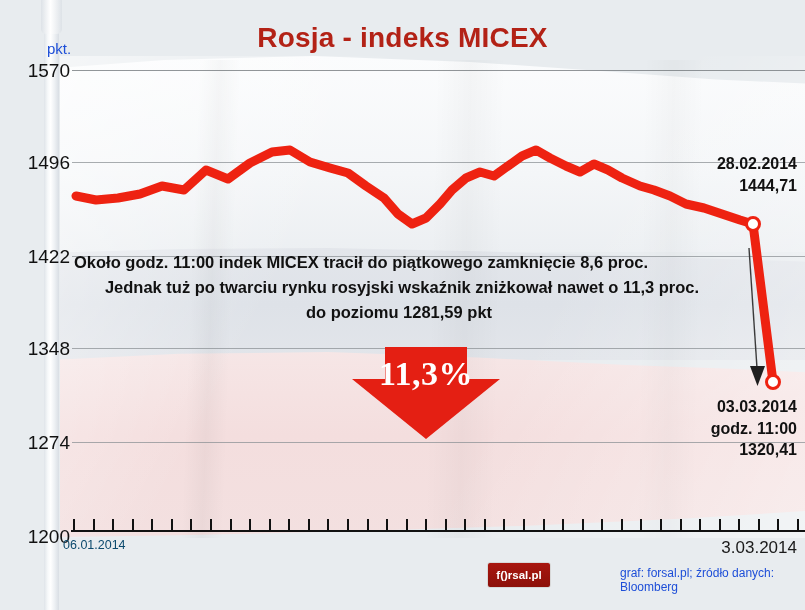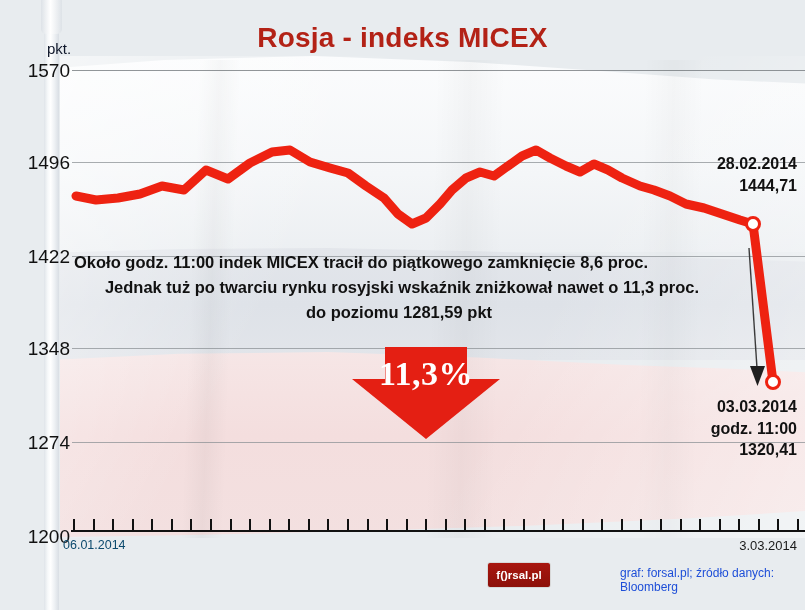--- a/index.html
+++ b/index.html
@@ -36,31 +36,31 @@
   .pole{position:absolute;left:44px;top:0;width:15px;height:610px;
     background:linear-gradient(90deg,#dfe4e9 0%,#f7f9fa 26%,#ffffff 44%,#eef1f4 70%,#d9dee4 100%);}
   .pole-cap{position:absolute;left:41px;top:0;width:21px;height:34px;border-radius:0 0 5px 5px;
     background:linear-gradient(90deg,#dde2e7 0%,#ffffff 45%,#dde2e7 100%);}
 
   
   .title{position:absolute;left:0;top:22px;width:805px;text-align:center;
     font-size:28px;font-weight:bold;color:#b32216;letter-spacing:.2px;}
 
   
-  .pkt{position:absolute;left:47px;top:40px;font-size:15px;color:#0f172a;text-align:center;}
+  .pkt{position:absolute;left:47px;top:40px;font-size:15px;color:#1d4ed8;text-align:center;}
   .ylabel{position:absolute;left:6px;width:64px;text-align:right;
     font-size:19px;color:#111;}
   .gridline{position:absolute;left:72px;width:733px;height:1px;background:#8c9196;opacity:.75;}
   .gridline.top{background:#6e7377;}
 
   
   .xaxis{position:absolute;left:71px;top:530px;width:734px;height:2px;background:#111;}
   .tick{position:absolute;top:519px;width:2px;height:12px;background:#111;}
   .xlab-left{position:absolute;left:63px;top:538px;font-size:12.5px;color:#0c4a6e;}
-  .xlab-right{position:absolute;right:8px;top:538px;font-size:13px;color:#1a1a1a;}
+  .xlab-right{position:absolute;right:8px;top:538px;font-size:17px;color:#1a1a1a;}
 
   
   .chart-svg{position:absolute;left:0;top:0;width:805px;height:610px;pointer-events:none;}
 
   
   .textblock{position:absolute;left:66px;top:250px;width:672px;
     font-size:16.5px;font-weight:bold;color:#111;line-height:1.52;}
   .tb-line{white-space:nowrap;}
   .tb-line.l1{text-align:left;padding-left:8px;}
   .tb-line.l2{text-align:center;}

